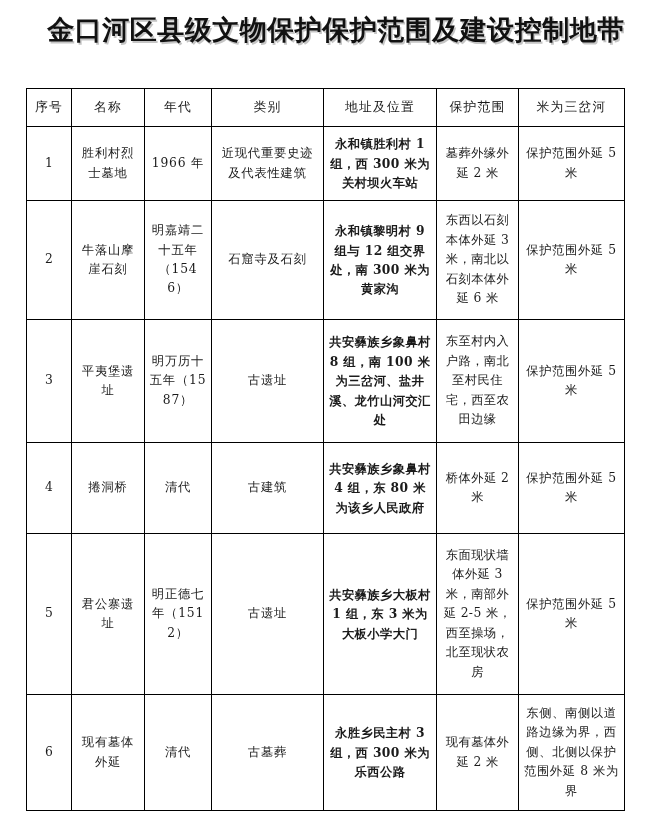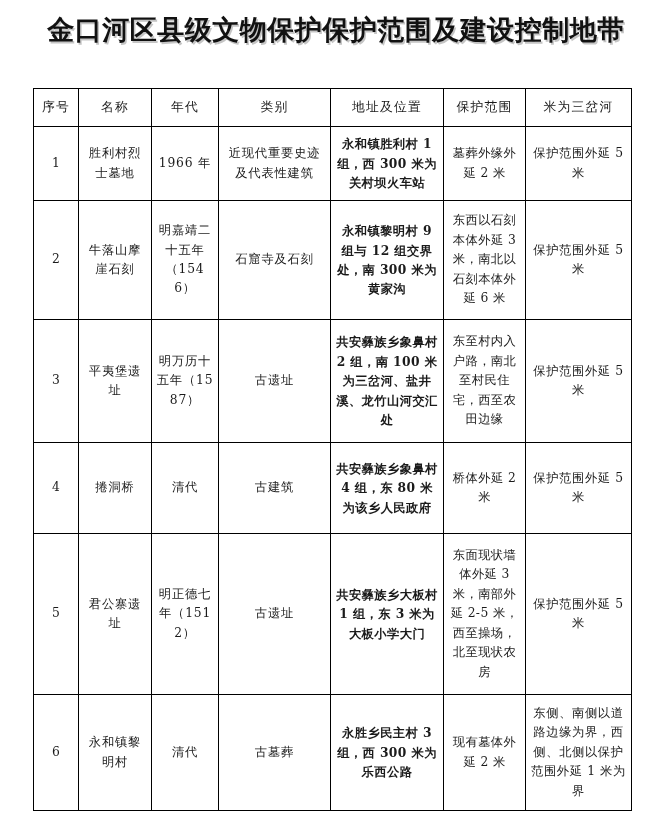--- a/index.html
+++ b/index.html
@@ -34,21 +34,21 @@
     font-weight: bold;
     letter-spacing: 0.5px;
     color: #111111;
     text-shadow: 1.5px 1.5px 0 rgba(150,150,150,0.55);
     white-space: nowrap;
   }
 
   
   .table-wrap {
     position: absolute;
-    left: 33px;
+    left: 26px;
     top: 88px;
     width: 598px;
   }
 
   table.heritage {
     width: 598px;
     border-collapse: collapse;
     table-layout: fixed;
     font-family: "DejaVu Serif", "Liberation Serif", serif;
     font-size: 12.3px;
@@ -147,21 +147,21 @@
           <td class="col-cat">石窟寺及石刻</td>
           <td class="col-addr">永和镇黎明村 9 组与 12 组交界处，南 300 米为黄家沟</td>
           <td class="col-scope">东西以石刻本体外延 3 米，南北以石刻本体外延 6 米</td>
           <td class="col-ctrl">保护范围外延 5 米</td>
         </tr>
         <tr class="r3">
           <td class="col-no cell-no">3</td>
           <td class="col-name">平夷堡遗址</td>
           <td class="col-era">明万历十五年（1587）</td>
           <td class="col-cat">古遗址</td>
-          <td class="col-addr">共安彝族乡象鼻村 2 组，南 100 米为三岔河、盐井溪、龙竹山河交汇处</td>
+          <td class="col-addr">共安彝族乡象鼻村 8 组，南 100 米为三岔河、盐井溪、龙竹山河交汇处</td>
           <td class="col-scope">东至村内入户路，南北至村民住宅，西至农田边缘</td>
           <td class="col-ctrl">保护范围外延 5 米</td>
         </tr>
         <tr class="r4">
           <td class="col-no cell-no">4</td>
           <td class="col-name">捲洞桥</td>
           <td class="col-era">清代</td>
           <td class="col-cat">古建筑</td>
           <td class="col-addr">共安彝族乡象鼻村 4 组，东 80 米为该乡人民政府</td>
           <td class="col-scope">桥体外延 2 米</td>
@@ -171,24 +171,24 @@
           <td class="col-no cell-no">5</td>
           <td class="col-name">君公寨遗址</td>
           <td class="col-era">明正德七年（1512）</td>
           <td class="col-cat">古遗址</td>
           <td class="col-addr">共安彝族乡大板村 1 组，东 3 米为大板小学大门</td>
           <td class="col-scope">东面现状墙体外延 3 米，南部外延 2-5 米，西至操场，北至现状农房</td>
           <td class="col-ctrl">保护范围外延 5 米</td>
         </tr>
         <tr class="r6">
           <td class="col-no cell-no">6</td>
-          <td class="col-name">永和镇黎明村</td>
+          <td class="col-name">现有墓体外延</td>
           <td class="col-era">清代</td>
           <td class="col-cat">古墓葬</td>
           <td class="col-addr">永胜乡民主村 3 组，西 300 米为乐西公路</td>
           <td class="col-scope">现有墓体外延 2 米</td>
-          <td class="col-ctrl">东侧、南侧以道路边缘为界，西侧、北侧以保护范围外延 1 米为界</td>
+          <td class="col-ctrl">东侧、南侧以道路边缘为界，西侧、北侧以保护范围外延 8 米为界</td>
         </tr>
       </tbody>
     </table>
   </div>
 
 </div>
 
 </body></html>

